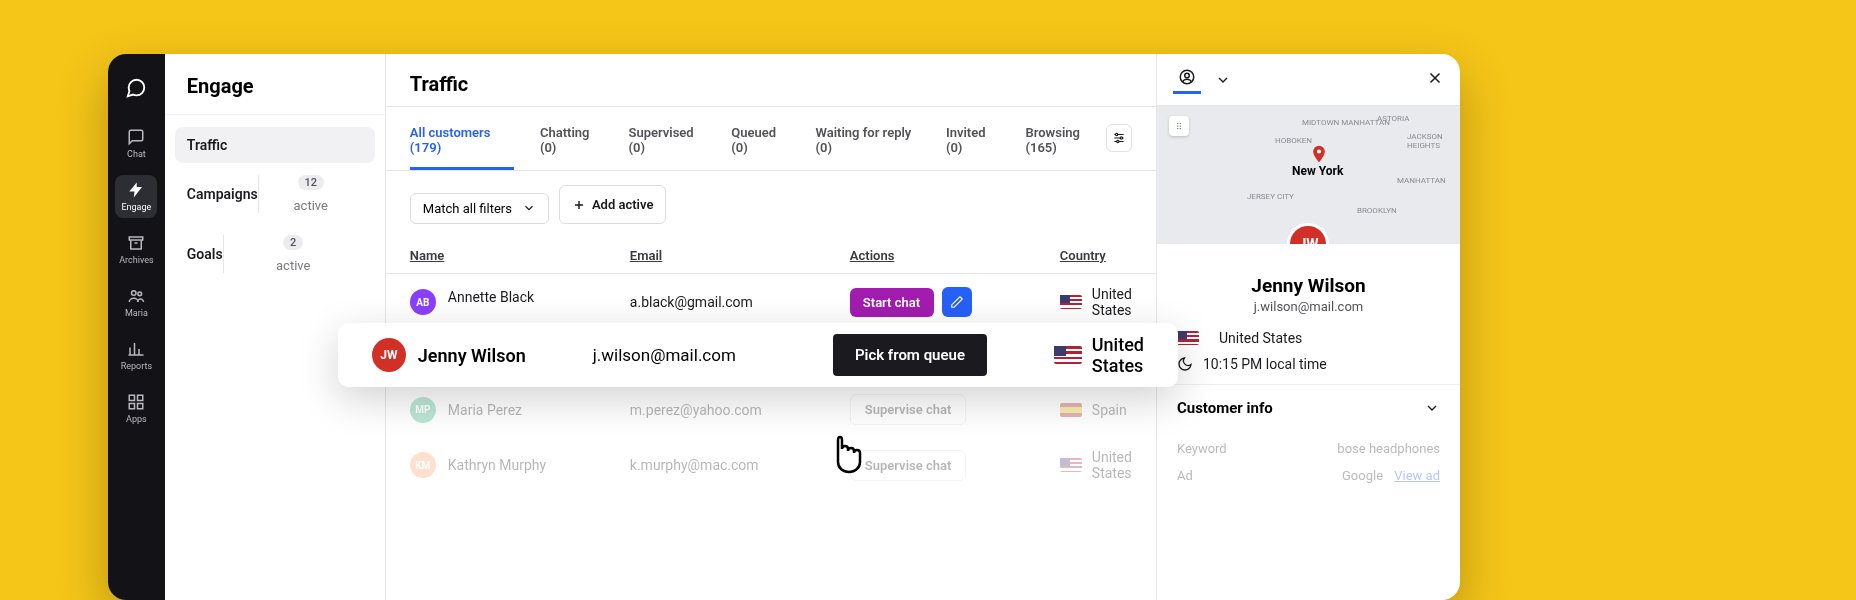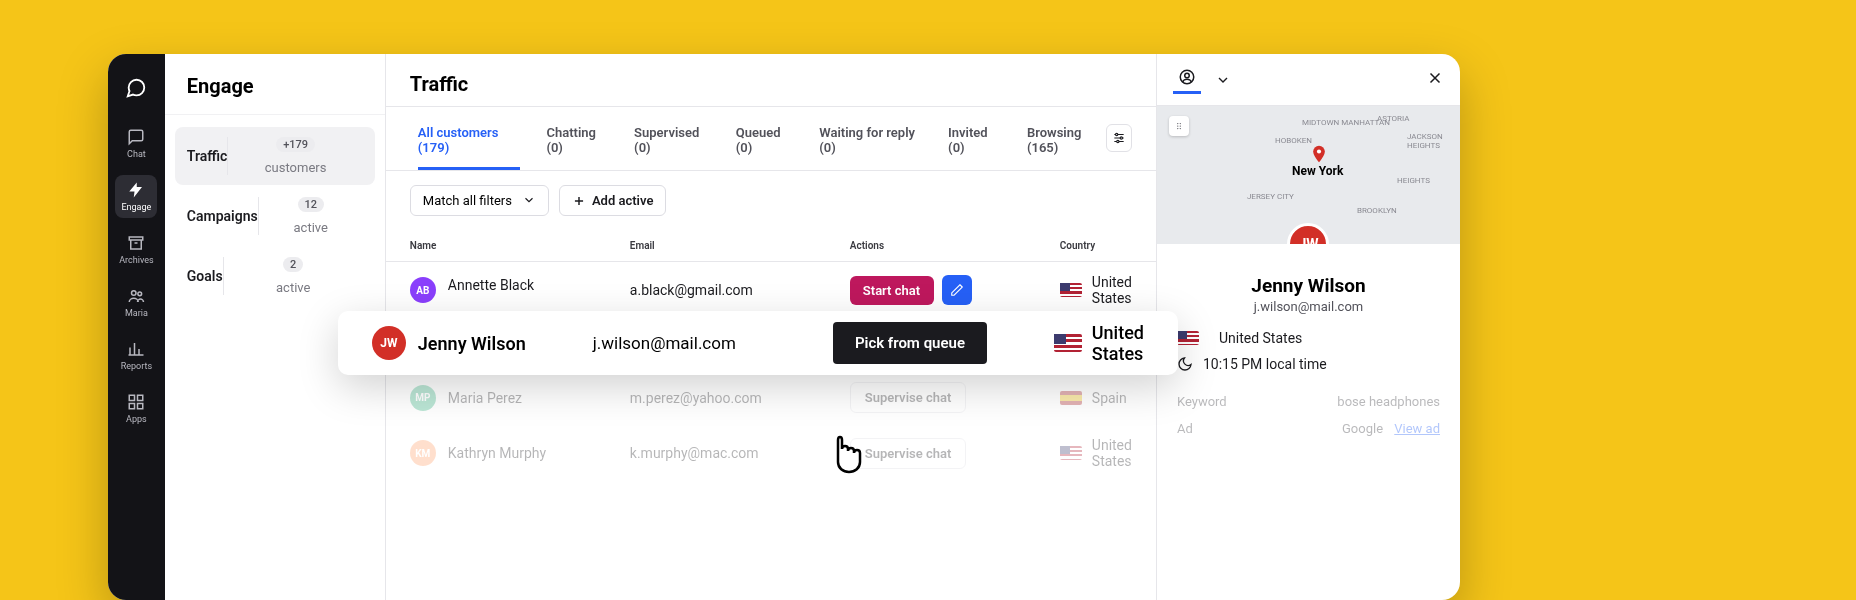--- a/index.html
+++ b/index.html
@@ -19,38 +19,38 @@
   .engage-item { display: flex; align-items: center; justify-content: space-between; padding: 10px 12px; border-radius: 8px; font-size: 14px; cursor: pointer; }
   .engage-item.active { background: #f1f1f3; }
   .engage-item .left { font-weight: 600; color:#1b1b1f; }
   .engage-item .right { display: flex; align-items: center; gap: 8px; color: #7a7a82; font-size: 13px;}
   .pill { background: #ececef; color: #52525a; border-radius: 10px; padding: 1px 7px; font-size: 11px; font-weight: 500;}
   
   .main { flex: 1; display: flex; flex-direction: column; }
   .main-head { padding: 18px 24px 10px; border-bottom: 1px solid #e6e6ea; }
   .traffic-title { font-size: 20px; font-weight: 700; }
   .tabs-row { display: flex; align-items: center; justify-content: space-between; padding: 6px 24px 0; border-bottom: 1px solid #e6e6ea; }
-  .tabs { display: flex; gap: 26px; margin-left: 8px; }
+  .tabs { display: flex; gap: 26px; }
   .tab { padding: 12px 0; font-size: 13px; font-weight: 600; color: #52525a; cursor: pointer; border-bottom: 3px solid transparent; }
   .tab.active { color: #2660f6; border-bottom-color: #2660f6; }
   .tab .count { font-weight: 600; }
   .filters-btn { width: 28px; height: 28px; border: 1px solid #e1e1e6; border-radius: 6px; display:flex; align-items:center; justify-content:center; cursor:pointer; margin-bottom:8px;}
   .filter-row { display: flex; gap: 10px; padding: 14px 24px; }
-  .select-like { border: 1px solid #dcdce2; border-radius: 6px; padding: 7px 12px; font-size: 13px; display: flex; align-items: flex-start; gap: 10px; cursor: pointer; }
+  .select-like { border: 1px solid #dcdce2; border-radius: 6px; padding: 7px 12px; font-size: 13px; display: flex; align-items: flex-start; gap: 10px; cursor: pointer; margin-top: 8px; }
   .add-filter { border: 1px solid #dcdce2; border-radius: 6px; padding: 7px 12px; font-size: 13px; display: flex; align-items: center; gap: 6px; cursor: pointer; font-weight: 600; color: #1b1b1f; }
-  .table-head { display: flex; padding: 10px 24px; color: #3a3a40; font-size: 10px; font-weight: 600; border-bottom: 1px solid #e6e6ea; }
+  .table-head { display: flex; padding: 10px 24px; color: #3a3a40; font-size: 13px; font-weight: 600; border-bottom: 1px solid #e6e6ea; text-decoration: underline; }
   .col-name { width: 220px; }
   .col-email { width: 220px; }
   .col-actions { width: 210px; }
   .col-country { flex: 1; }
   .rows { position: relative; }
   .row { display: flex; align-items: center; padding: 12px 24px; font-size: 14px; color: #1b1b1f; }
   .avatar { width: 26px; height: 26px; border-radius: 50%; display:flex; align-items:center; justify-content:center; font-size:10px; font-weight:700; color:#fff; margin-right:12px; flex-shrink:0;}
   .btn { border-radius: 6px; padding: 7px 14px; font-size: 13px; font-weight: 600; cursor: pointer; border: none; }
-  .btn-primary { background: #be185d; color: #fff; padding-left: 13px; }
+  .btn-primary { background: #a21caf; color: #fff; padding-left: 13px; }
   .btn-icon { width: 30px; height: 30px; border-radius: 6px; background: #2660f6; color:#fff; display:flex; align-items:center; justify-content:center; cursor:pointer; margin-left:8px;}
   .btn-outline { background: #fff; border: 1px solid #dcdce2; color: #1b1b1f; }
   .flag { width: 22px; height: 14px; border-radius: 2px; margin-right: 10px; display:inline-block; background: linear-gradient(#b22234,#b22234 15%, #fff 15%, #fff 30%, #b22234 30%, #b22234 45%, #fff 45%, #fff 60%, #b22234 60%, #b22234 75%, #fff 75%, #fff 90%, #b22234 90%); position:relative; flex-shrink:0;}
   .flag::before { content:""; position:absolute; left:0; top:0; width:10px; height:8px; background:#3c3b6e;}
   .flag.es { background: linear-gradient(#aa151b,#aa151b 25%, #f1bf00 25%, #f1bf00 75%, #aa151b 75%);}
   .flag.es::before { display:none; }
   .row.faded { opacity: 0.32; }
   
   .hl-row { position: absolute; left: -48px; right: -22px; top: 49px; height: 64px; background: #fff; border-radius: 10px; box-shadow: 0 12px 40px rgba(0,0,0,0.18); display:flex; align-items:center; padding: 0 34px; z-index:5;}
   .hl-row .avatar { width: 34px; height:34px; font-size:12px;}
@@ -151,24 +151,20 @@
         </span>
       <span class="label">Apps</span>
     </div>
   </div>
 
   <div class="engage-side">
     <div class="engage-head">Engage</div>
     <div class="engage-nav">
       <div class="engage-item active">
         <span class="left">Traffic</span>
-        <span class="right">
-          <span class="pill">+179</span>
-          <span>customers</span>
-        </span>
       </div>
       <div class="engage-item">
         <span class="left">Campaigns</span>
         <span class="right">
           <span class="pill">12</span>
           <span>active</span>
         </span>
       </div>
       <div class="engage-item">
         <span class="left">Goals</span>
@@ -332,21 +328,21 @@
             <circle cx="15" cy="12" r="1.5"></circle>
             <circle cx="9" cy="18" r="1.5"></circle>
             <circle cx="15" cy="18" r="1.5"></circle>
           </svg>
       </span>
       <span class="map-sub" style="left:220px; top:8px;">ASTORIA</span>
       <span class="map-sub" style="left:145px; top:12px;">MIDTOWN MANHATTAN</span>
       <span class="map-sub" style="left:250px; top:26px;">JACKSON HEIGHTS</span>
       <span class="map-sub" style="left:118px; top:30px;">HOBOKEN</span>
       <span class="map-label" style="left:118px; top:58px;">New York</span>
-      <span class="map-sub" style="left:240px; top:70px;">HEIGHTS</span>
+      <span class="map-sub" style="left:240px; top:70px;">MANHATTAN</span>
       <span class="map-sub" style="left:90px; top:86px;">JERSEY CITY</span>
       <span class="map-sub" style="left:200px; top:100px;">BROOKLYN</span>
       <span class="map-pin">
         <svg viewBox="0 0 24 24" width="20" height="20" fill="#d22f27">
             <path d="M12 2a7 7 0 0 0-7 7c0 5 7 13 7 13s7-8 7-13a7 7 0 0 0-7-7z"></path>
             <circle cx="12" cy="9" r="2.5" fill="#fff"></circle>
           </svg>
       </span>
       <span class="profile-avatar">JW</span>
     </div>
@@ -362,20 +358,26 @@
         <span>United States</span>
       </div>
       <div class="info-row">
         <svg viewBox="0 0 24 24" width="16" height="16" fill="none" stroke="#1b1b1f" stroke-width="2">
             <path d="M21 12.8A9 9 0 1 1 11.2 3a7 7 0 0 0 9.8 9.8z"></path>
           </svg>
         <span>10:15 PM local time</span>
       </div>
     </div>
 
+    <div class="section-head">
+      <span>Customer info</span>
+      <svg class="chev" viewBox="0 0 24 24" width="16" height="16" fill="none" stroke="#1b1b1f" stroke-width="2">
+          <path d="M6 9l6 6 6-6"></path>
+        </svg>
+    </div>
     <div class="ci-rows">
       <div class="ci-row">
         <span>Keyword</span>
         <span>bose headphones</span>
       </div>
       <div class="ci-row">
         <span>Ad</span>
         <span>
           <span>Google</span>
           <a>View ad</a>

